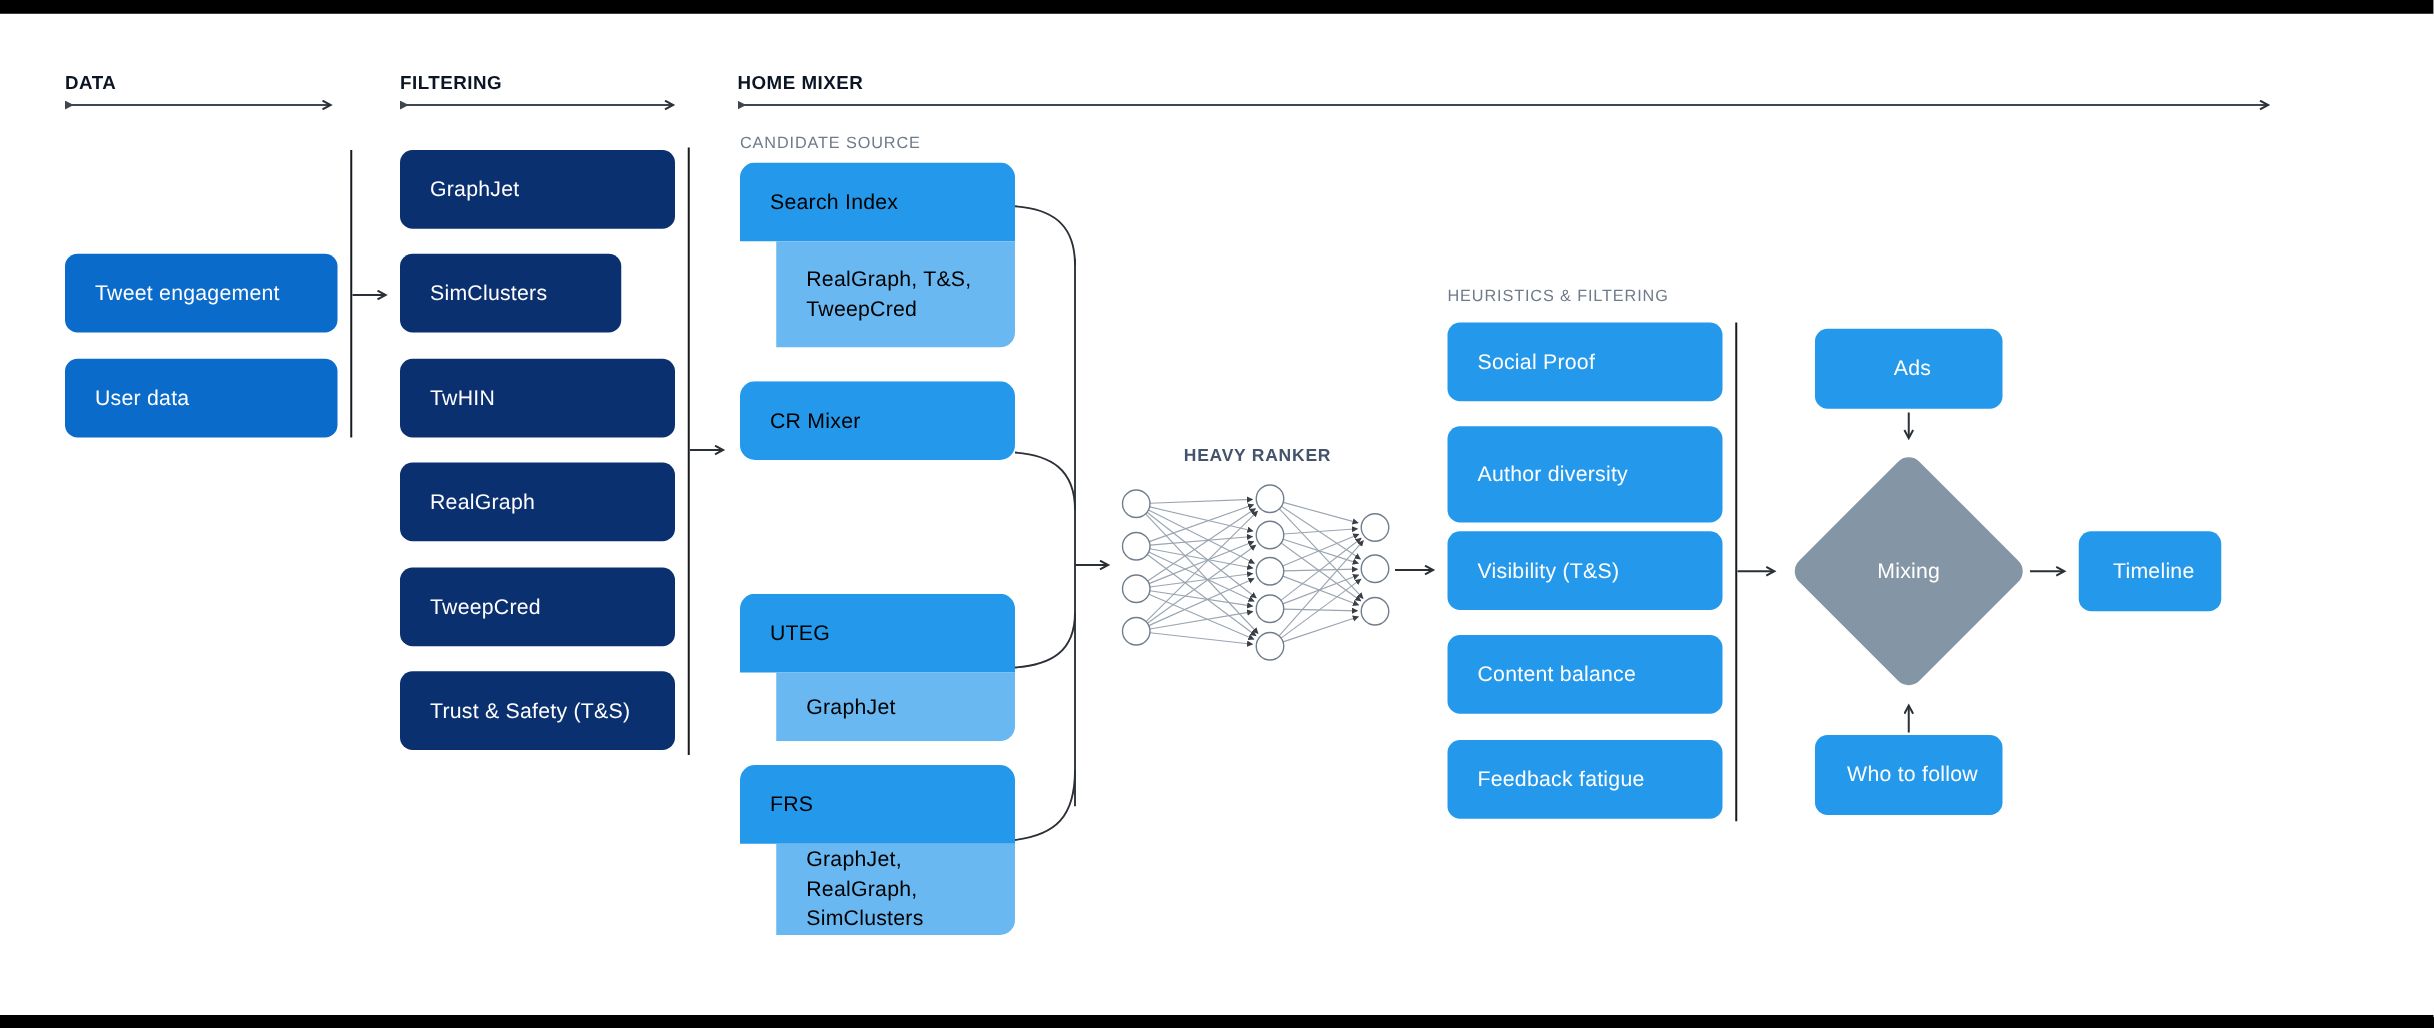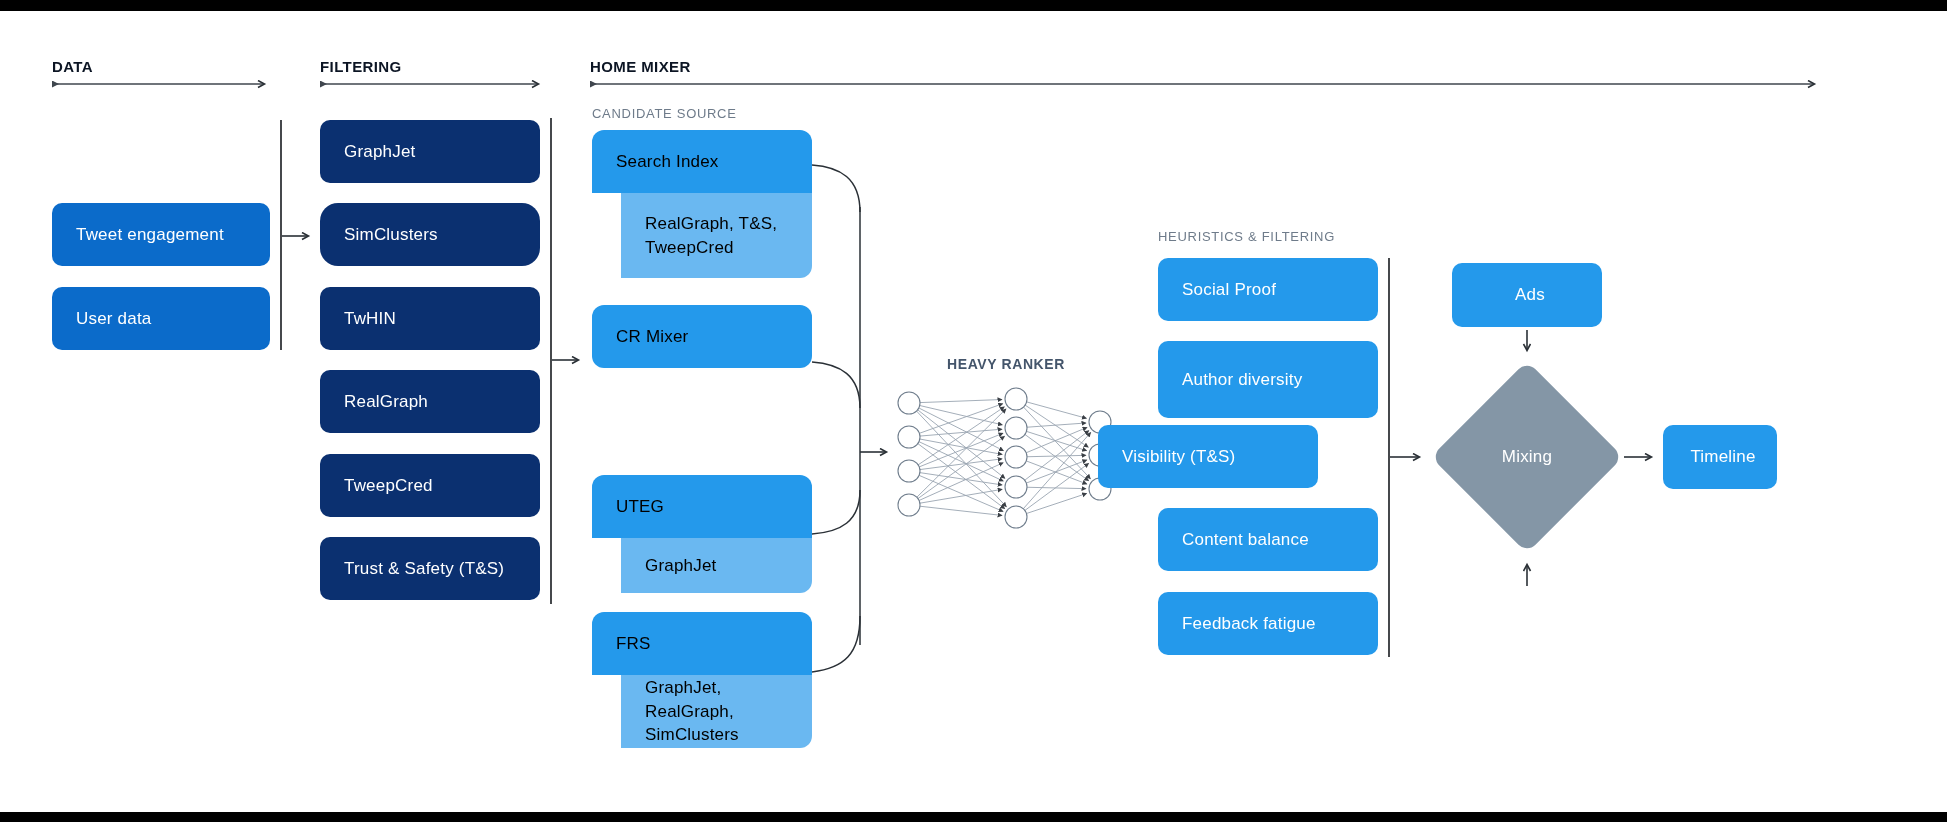--- a/index.html
+++ b/index.html
@@ -158,21 +158,21 @@
   <div class="sec-header" style="left:320px;top:58px;">FILTERING</div>
   <div class="sec-header" style="left:590px;top:58px;">HOME MIXER</div>
   <div class="sub-header" style="left:592px;top:106px;">CANDIDATE SOURCE</div>
   <div class="sub-header" style="left:1158px;top:229px;">HEURISTICS &amp; FILTERING</div>
   <div class="ranker-header" style="left:926px;top:356px;width:160px;">HEAVY RANKER</div>
 
   <div class="box data" style="left:52px;top:203px;width:218px;height:63px;">Tweet engagement</div>
   <div class="box data" style="left:52px;top:287px;width:218px;height:63px;">User data</div>
 
   <div class="box feature" style="left:320px;top:120px;width:220px;height:63px;">GraphJet</div>
-  <div class="box feature" style="left:320px;top:203px;width:220px;height:63px;border-radius:18px;">SimClusters</div>
+  <div class="box feature" style="left:320px;top:203px;width:177px;height:63px;">SimClusters</div>
   <div class="box feature" style="left:320px;top:287px;width:220px;height:63px;">TwHIN</div>
   <div class="box feature" style="left:320px;top:370px;width:220px;height:63px;">RealGraph</div>
   <div class="box feature" style="left:320px;top:454px;width:220px;height:63px;">TweepCred</div>
   <div class="box feature" style="left:320px;top:537px;width:220px;height:63px;">Trust &amp; Safety (T&amp;S)</div>
 
   <div class="card" style="left:592px;top:130px;">
     <div class="card-main" style="height:63px;">Search Index</div>
     <div class="card-sub" style="height:85px;">RealGraph, T&amp;S, TweepCred</div>
   </div>
   <div class="card" style="left:592px;top:305px;">
@@ -182,23 +182,24 @@
     <div class="card-main" style="height:63px;">UTEG</div>
     <div class="card-sub" style="height:55px;">GraphJet</div>
   </div>
   <div class="card" style="left:592px;top:612px;">
     <div class="card-main" style="height:63px;">FRS</div>
     <div class="card-sub" style="height:73px;">GraphJet, RealGraph, SimClusters</div>
   </div>
 
   <div class="box heuristic" style="left:1158px;top:258px;width:220px;height:63px;">Social Proof</div>
   <div class="box heuristic" style="left:1158px;top:341px;width:220px;height:77px;">Author diversity</div>
-  <div class="box heuristic" style="left:1098px;top:425px;width:220px;height:63px;">Visibility (T&amp;S)</div>
+  <div class="box heuristic" style="left:1158px;top:425px;width:220px;height:63px;">Visibility (T&amp;S)</div>
   <div class="box heuristic" style="left:1158px;top:508px;width:220px;height:63px;">Content balance</div>
   <div class="box heuristic" style="left:1158px;top:592px;width:220px;height:63px;">Feedback fatigue</div>
 
   <div class="box heuristic center" style="left:1452px;top:263px;width:150px;height:64px;">Ads</div>
   <div class="diamond">
     <div class="diamond-label">Mixing</div>
   </div>
+  <div class="box heuristic center" style="left:1452px;top:588px;width:150px;height:64px;">Who to follow</div>
   <div class="box heuristic center" style="left:1663px;top:425px;width:114px;height:64px;">Timeline</div>
 
 </div>
 
 </body></html>

